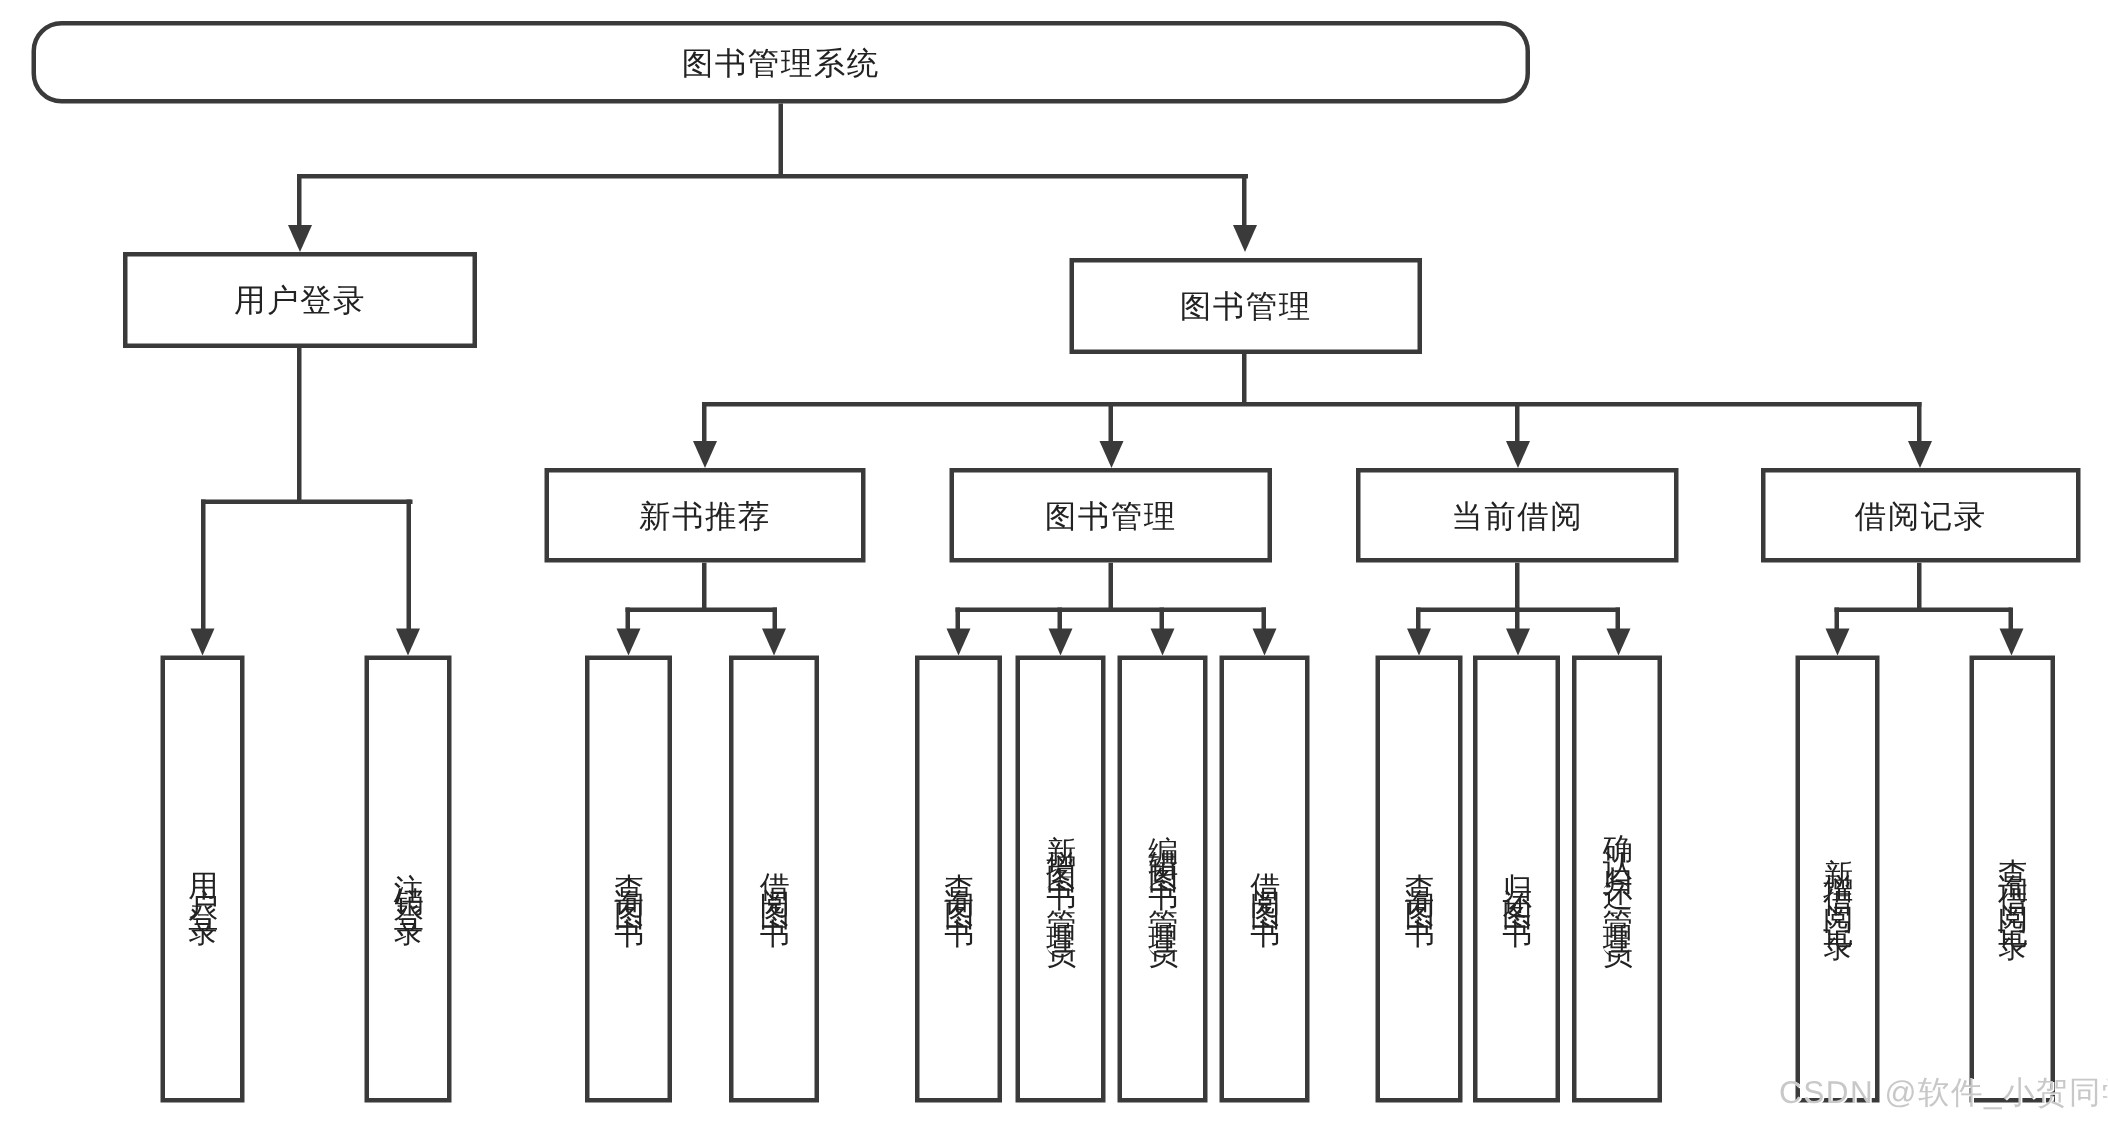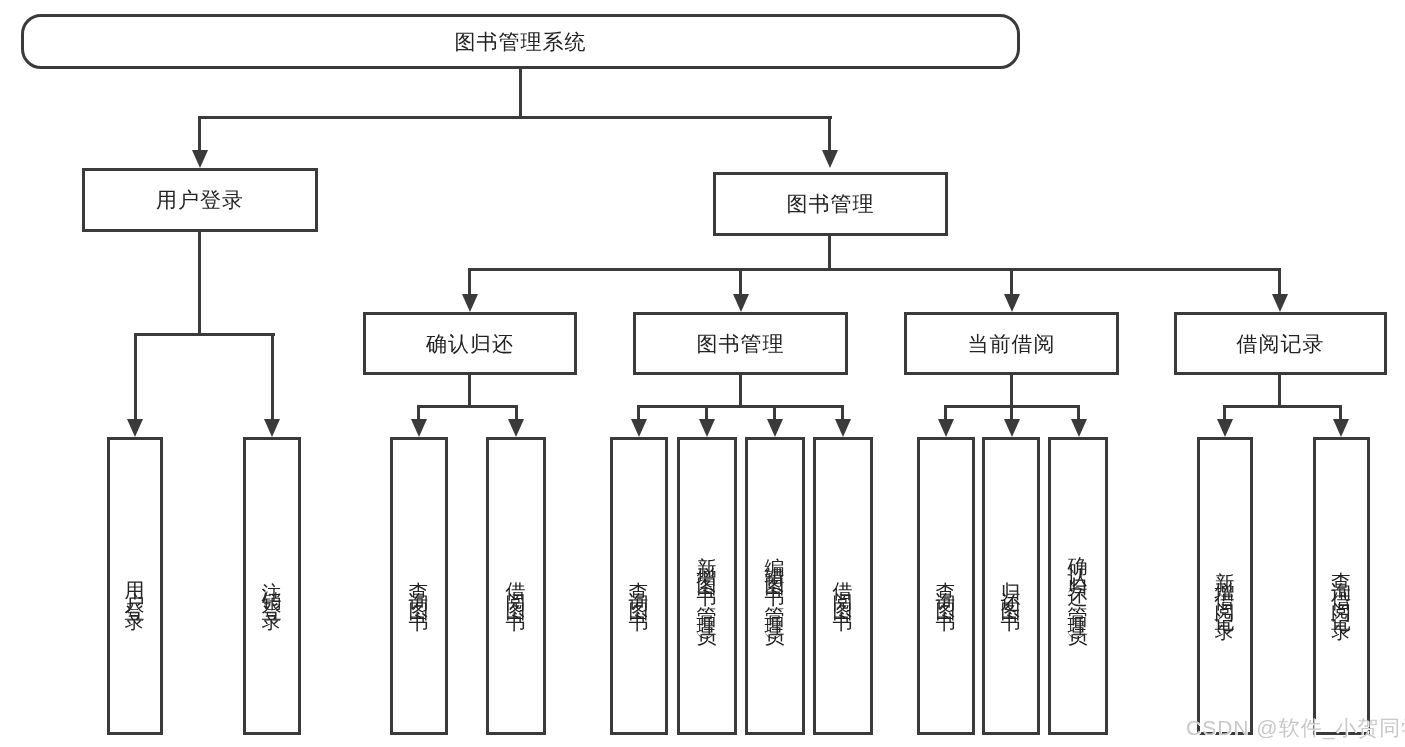--- a/index.html
+++ b/index.html
@@ -86,21 +86,21 @@
   <div class="vl" style="left:468px;top:268px;height:28px;"></div>
   <div class="tri" style="left:462px;top:294px;"></div>
   <div class="vl" style="left:739px;top:268px;height:28px;"></div>
   <div class="tri" style="left:733px;top:294px;"></div>
   <div class="vl" style="left:1010px;top:268px;height:28px;"></div>
   <div class="tri" style="left:1004px;top:294px;"></div>
   <div class="vl" style="left:1278px;top:268px;height:28px;"></div>
   <div class="tri" style="left:1272px;top:294px;"></div>
 
   <div class="box" style="left:363px;top:312px;width:214px;height:63px;">
-    <span>确认归还</span>
+    <span>新书推荐</span>
   </div>
   <div class="box" style="left:633px;top:312px;width:215px;height:63px;">
     <span>图书管理</span>
   </div>
   <div class="box" style="left:1174px;top:312px;width:213px;height:63px;">
     <span>借阅记录</span>
   </div>
   <div class="box" style="left:904px;top:312px;width:215px;height:63px;">
     <span>当前借阅</span>
   </div>

